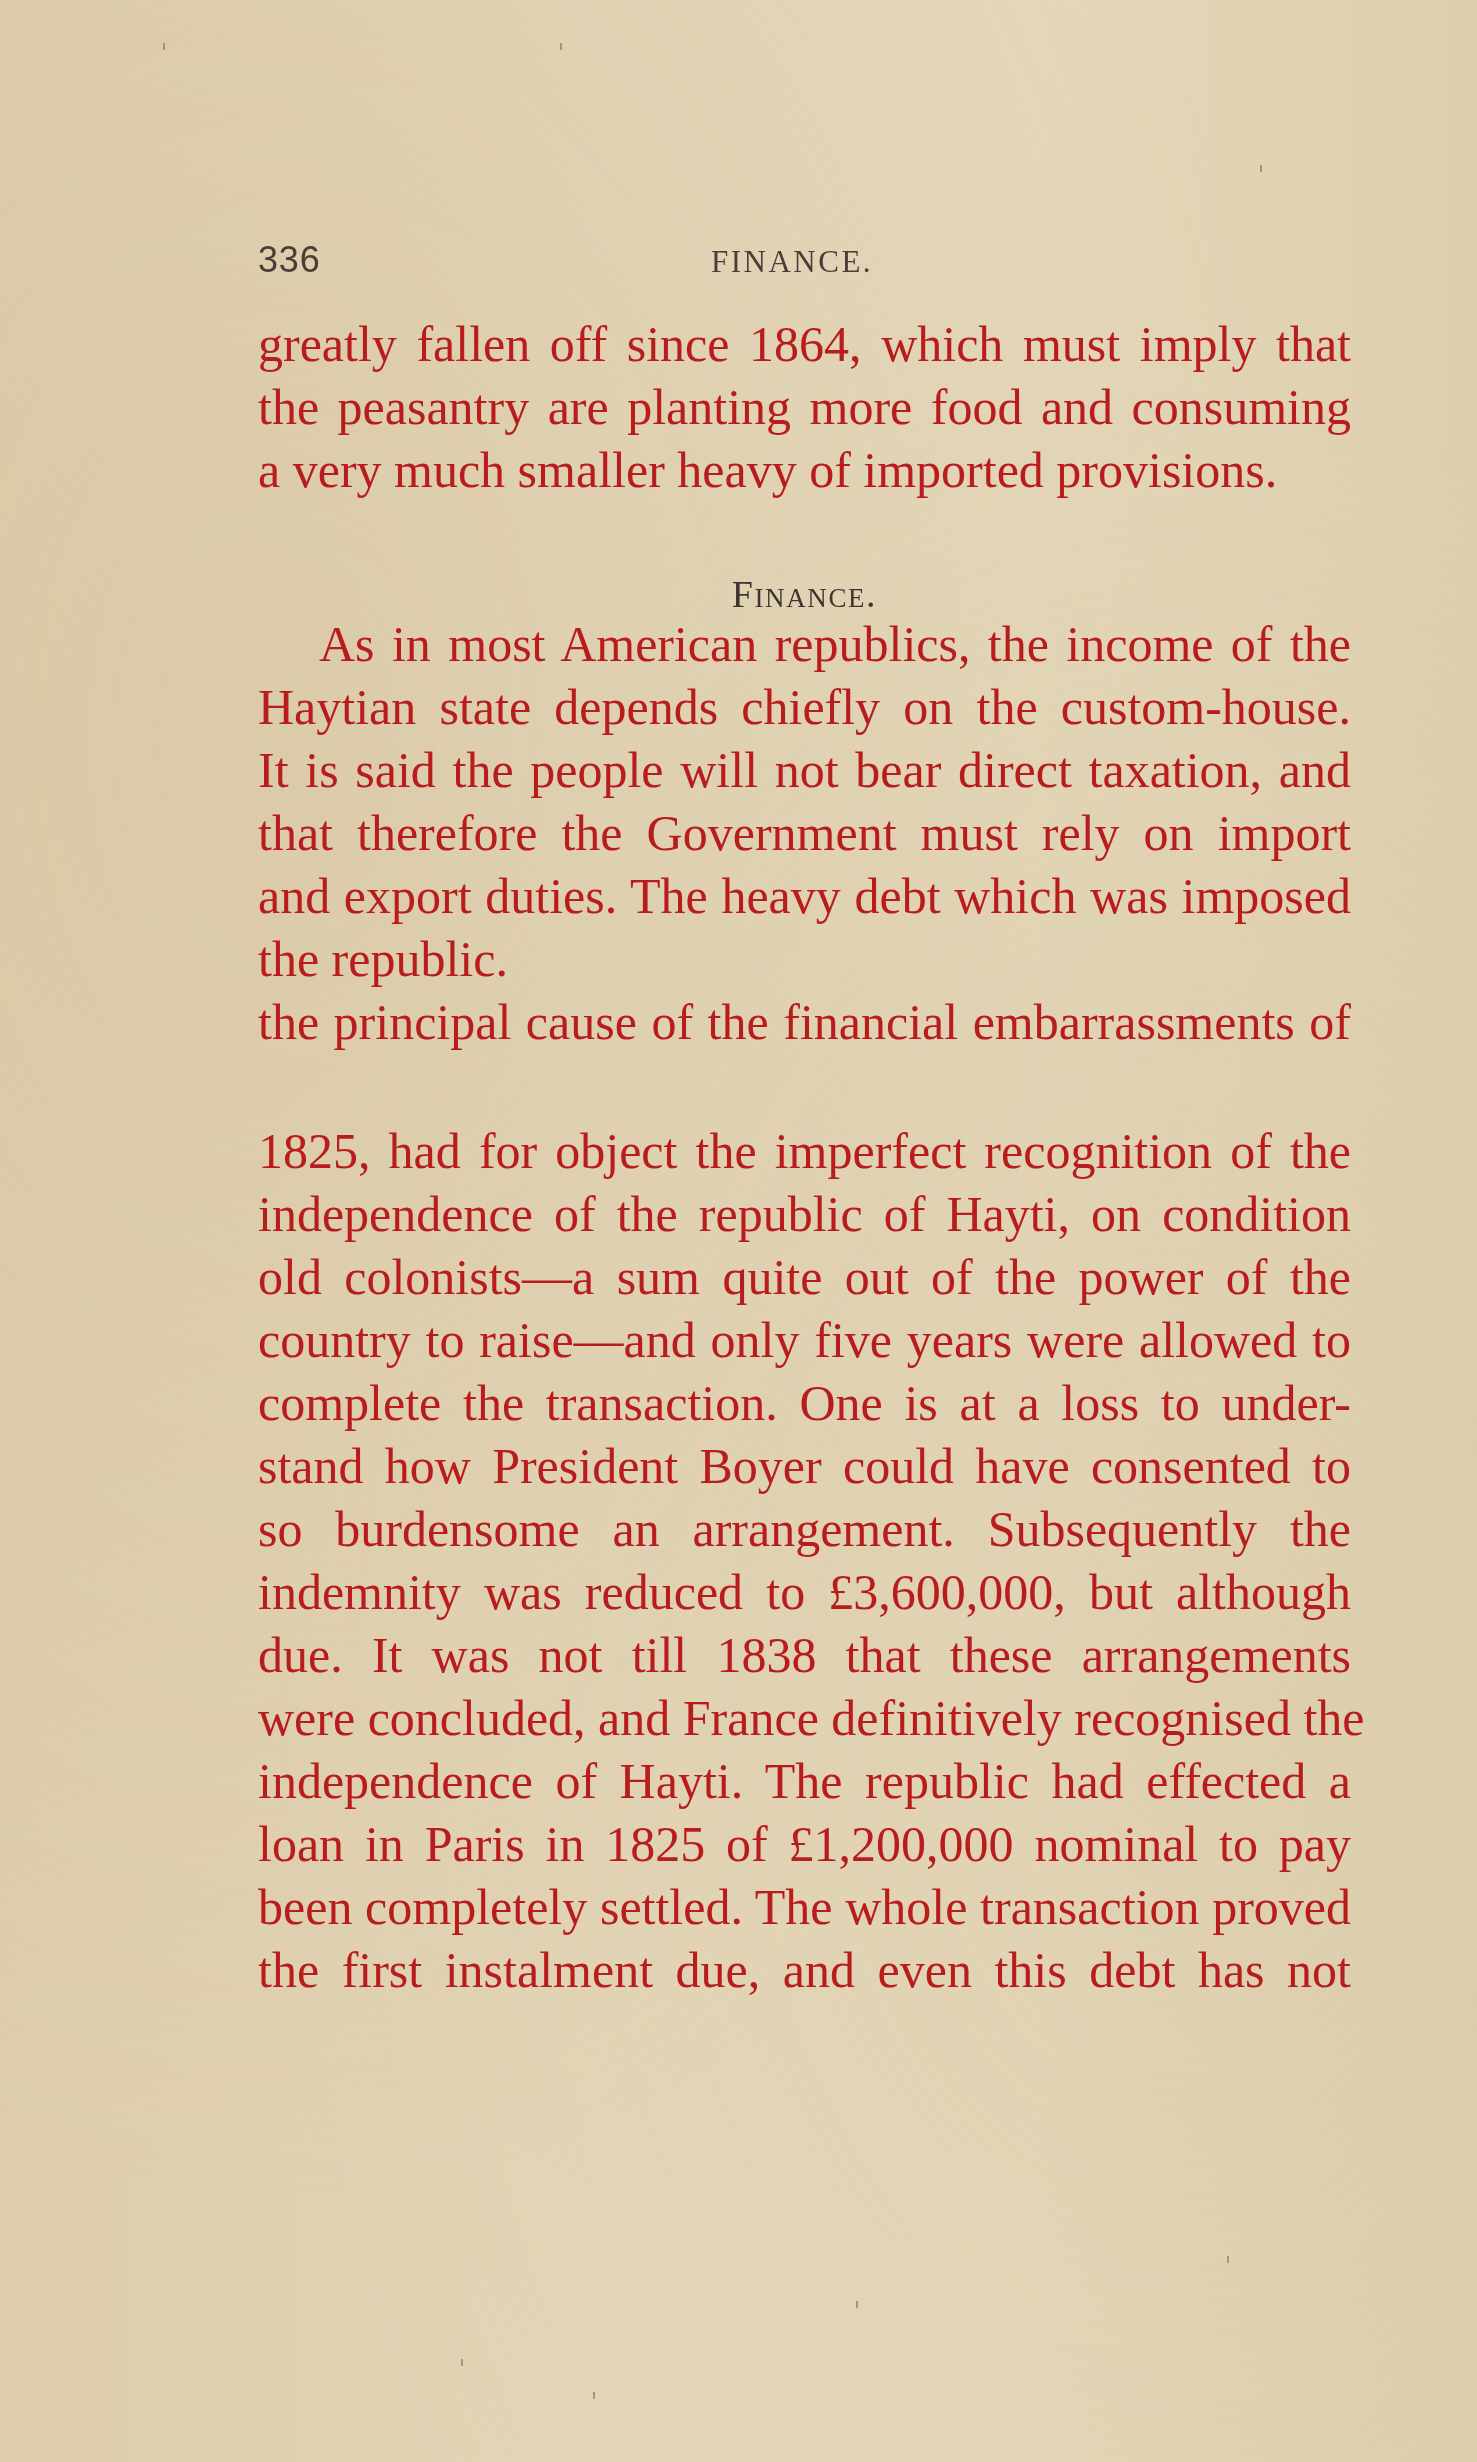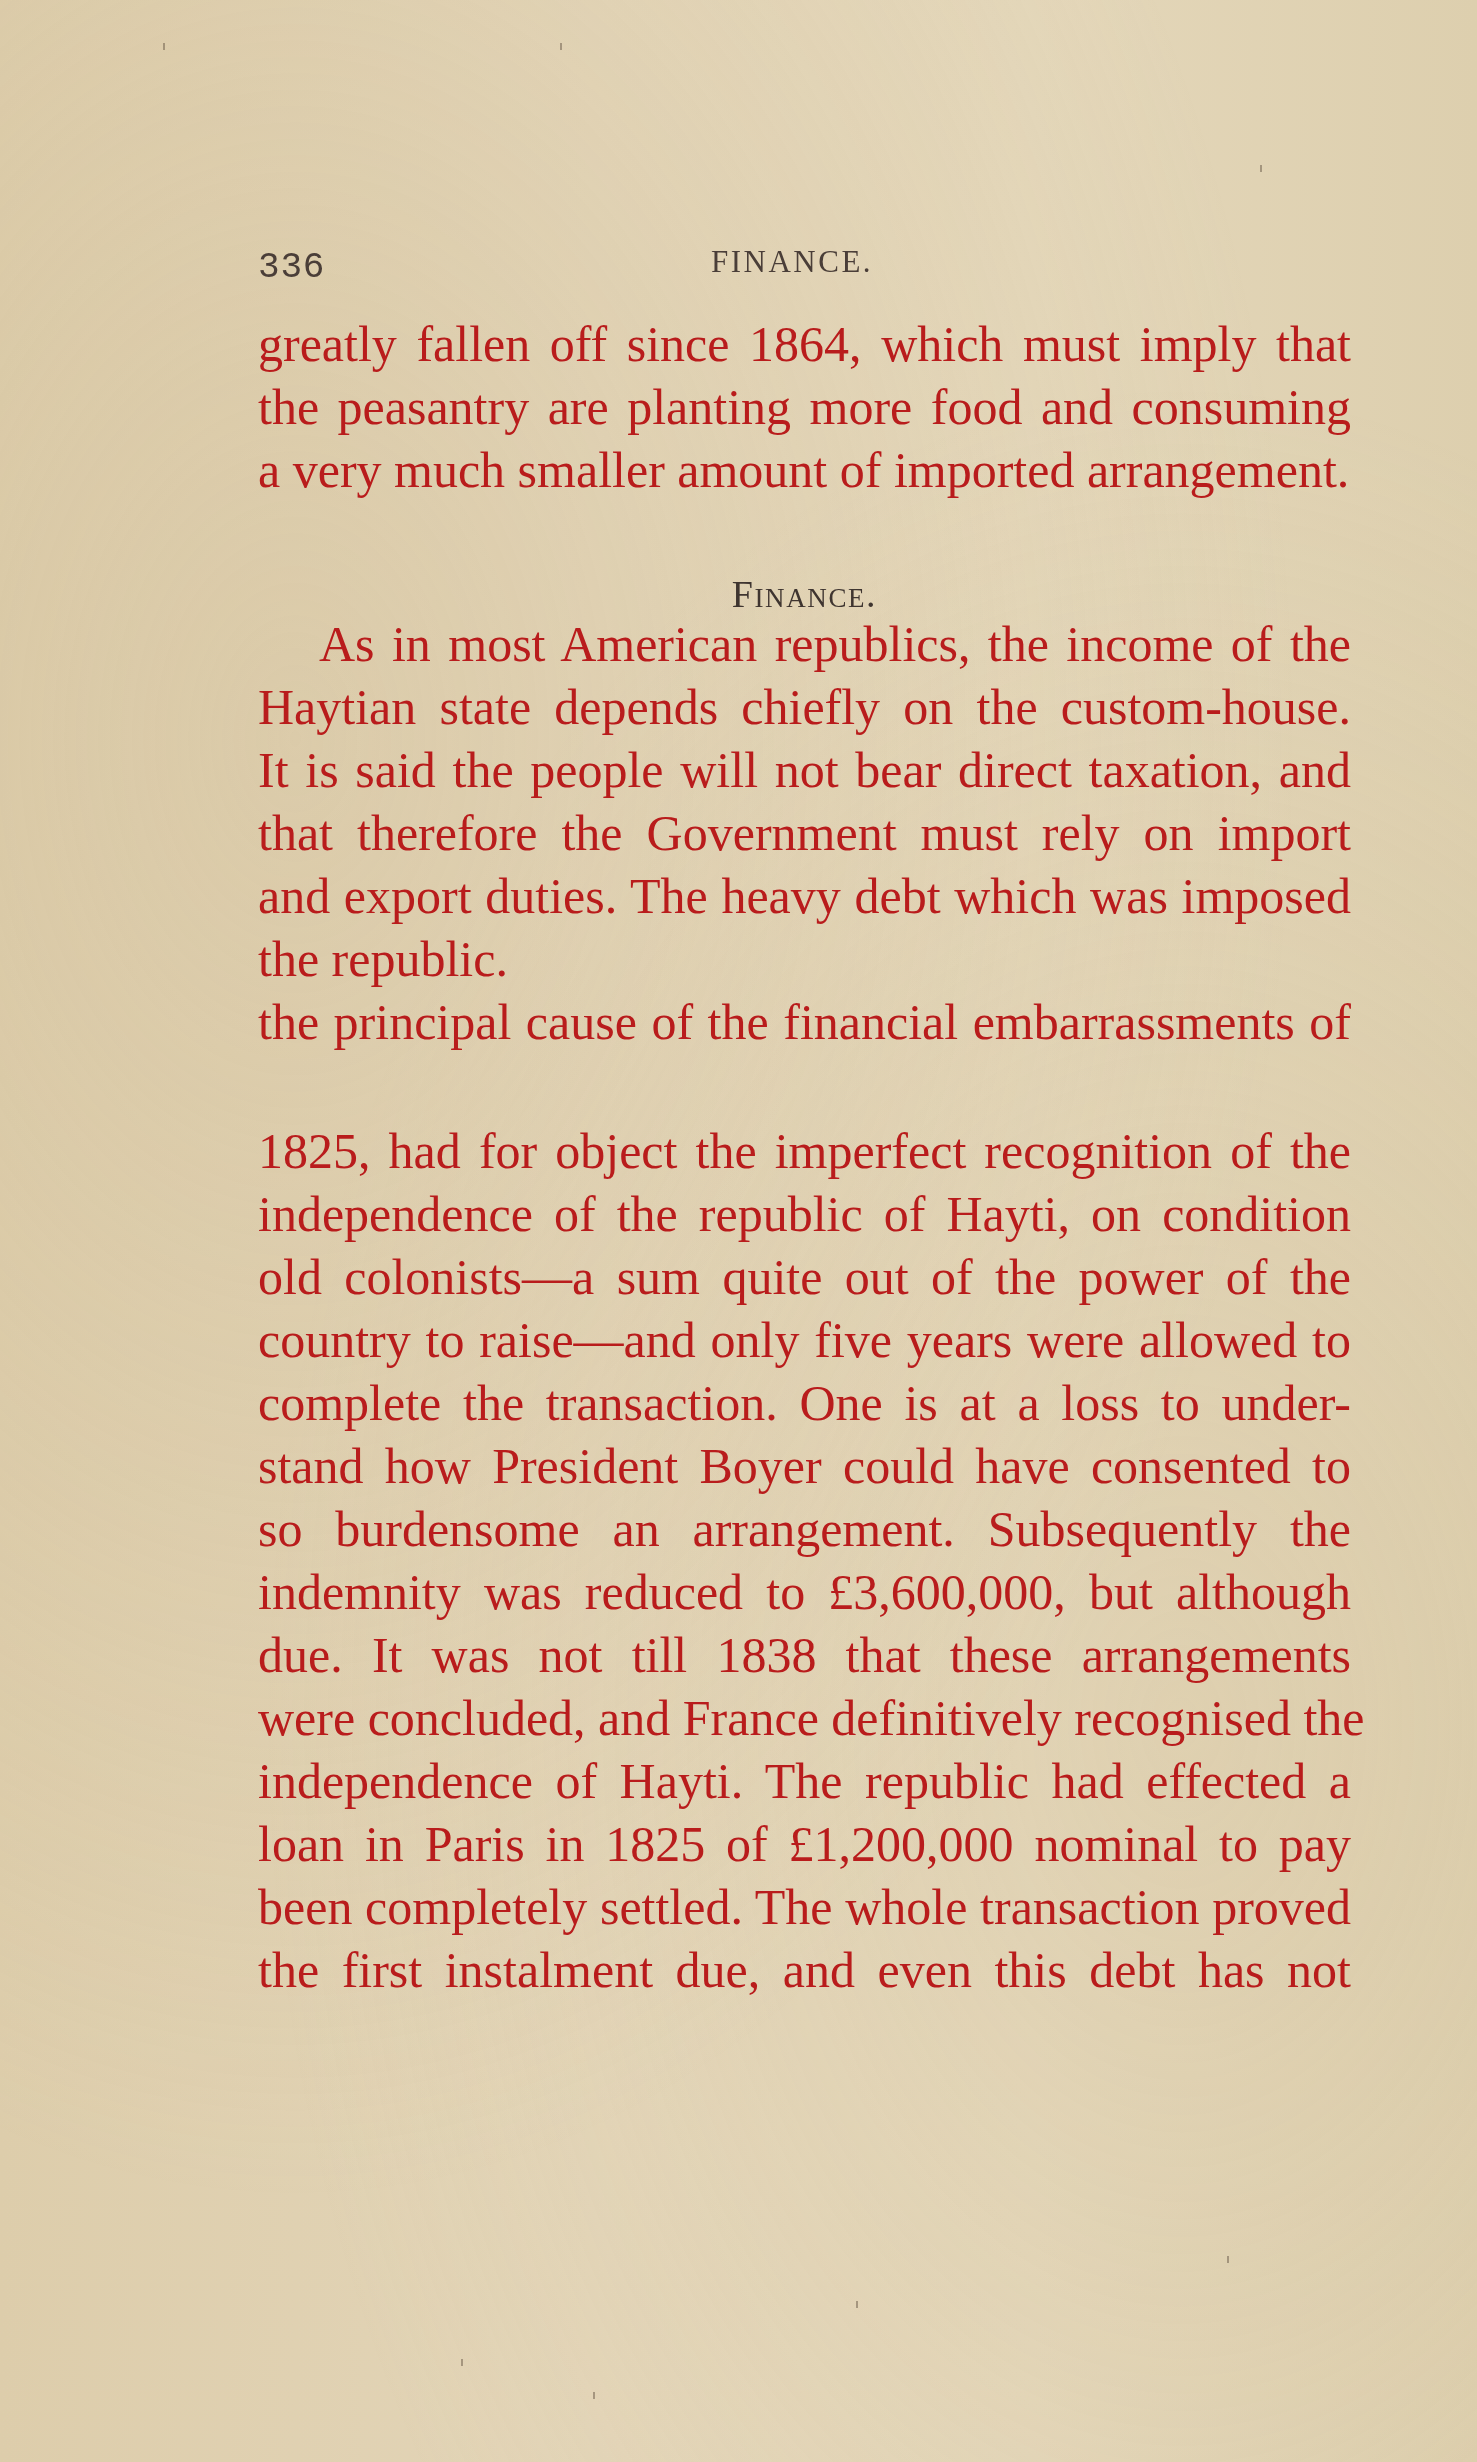--- a/index.html
+++ b/index.html
@@ -12,23 +12,23 @@
       linear-gradient(90deg, #ddcdab 0%, #e3d5b8 40%, #e4d7ba 70%, #ddcfae 100%);
     position: relative;
     font-family: "DejaVu Serif", "Liberation Serif", serif;
     color: #3f3530;
   }
   .page { position: absolute; left: 258px; top: 0; width: 1093px; }
   .running-head {
     position: absolute; top: 239px; left: 0; width: 1093px; height: 49px;
   }
   .page-number {
-    position: absolute; left: 0; top: 8px;
+    position: absolute; left: 0; top: 0;
     font-size: 36px; letter-spacing: 0.8px; color: #4a3e38;
-    font-family: Liberation Mono, monospace;
+    font-family: Liberation Sans, sans-serif;
     text-align: center;
   }
   .running-title {
     position: absolute; left: 453px; top: 5px;
     font-size: 31px; letter-spacing: 2.5px; color: #4a3e38;
     font-family: "Liberation Serif", serif;
   }
   .body-block { position: absolute; left: 0; width: 1093px; }
   .line {
     height: 63px; line-height: 63px;
@@ -55,21 +55,21 @@
 <div class="page">
 
   <div class="running-head">
     <span class="page-number">336</span>
     <span class="running-title">FINANCE.</span>
   </div>
 
   <div class="body-block" style="top:313px;">
     <div class="line">greatly fallen off since 1864, which must imply that</div>
     <div class="line">the peasantry are planting more food and consuming</div>
-    <div class="line last">a very much smaller amount of imported arrangement.</div>
+    <div class="line last">a very much smaller heavy of imported provisions.</div>
   </div>
 
   <div class="section-heading">Finance.</div>
 
   <div class="body-block" style="top:613px;">
     <div class="line indent">As in most American republics, the income of the</div>
     <div class="line">Haytian state depends chiefly on the custom-house.</div>
     <div class="line">It is said the people will not bear direct taxation, and</div>
     <div class="line">that therefore the Government must rely on import</div>
     <div class="line">and export duties.  The heavy debt which was imposed</div>

